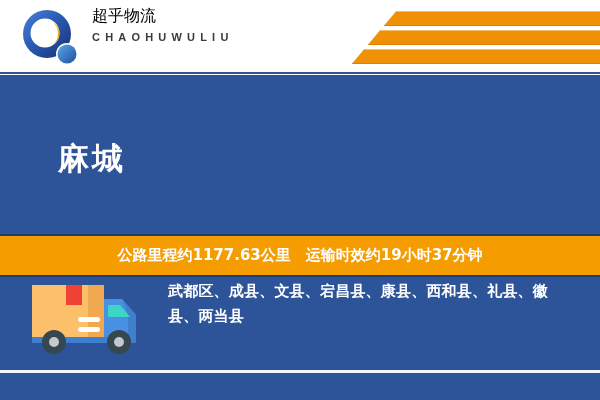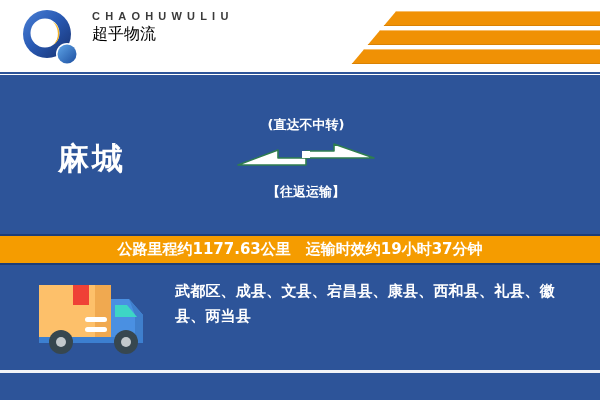--- a/index.html
+++ b/index.html
@@ -126,42 +126,42 @@
     line-height: 18px;
     margin-top: 4px;
     white-space: nowrap;
   }
 
   
   #info-bar {
     position: absolute;
     left: 0; top: 159px;
     width: 600px;
-    height: 31px;
+    height: 43px;
     background: #f59c00;
     border-top: 2px solid #1d3d77;
     border-bottom: 2px solid #1d3d77;
     box-sizing: border-box;
     display: flex;
     align-items: center;
     justify-content: center;
   }
   #info-bar-text {
     font-family: "DejaVu Sans", "Liberation Sans", sans-serif;
     font-size: 15px;
     font-weight: 700;
     color: #ffffff;
     letter-spacing: 0px;
     white-space: nowrap;
   }
 
   
   #coverage-row {
     position: absolute;
-    left: 7px; top: 198px;
+    left: 0; top: 198px;
     width: 476px;
     height: 92px;
   }
   #truck-icon {
     position: absolute;
     left: 26px; top: 6px;
     width: 128px; height: 78px;
   }
   #coverage-text {
     position: absolute;
@@ -210,51 +210,36 @@
         <circle cx="25" cy="25" r="24" fill="url(#gBig)"></circle>
         <circle cx="23" cy="24" r="14.5" fill="#ffffff"></circle>
         <path d="M30.5 12.5 a14.5 14.5 0 0 1 0 23.5 a11.5 13 0 0 0 0 -23.5 z" fill="url(#gMoon)"></path>
         <path d="M31 13 a14 14 0 0 1 1 22.6 c5.5 -6 5.3 -16.4 -1 -22.6 z" fill="url(#gMoon)"></path>
         <circle cx="45" cy="45" r="11" fill="#ffffff"></circle>
         <circle cx="45" cy="45" r="9.5" fill="url(#gSmall)"></circle>
       </svg>
     </div>
 
     <div id="brand-block">
+      <div>超乎物流</div>
       <div id="brand-en">CHAOHUWULIU</div>
-      <div>超乎物流</div>
     </div>
 
     <div class="stripe" id="stripe-1"></div>
     <div class="stripe" id="stripe-2"></div>
     <div class="stripe" id="stripe-3"></div>
 
     <div id="header-rule"></div>
   </div>
 
   <div id="body-panel">
 
     <div id="route-row">
       <div class="city" id="city-origin">麻城</div>
 
-      <div id="route-middle">
-        <div id="route-note-top">(直达不中转)</div>
-
-        <div id="route-arrow">
-          <svg width="140" height="40" viewBox="0 0 140 40">
-            <g stroke="#2f7d4f" stroke-width="1.6" stroke-linejoin="round" fill="#ffffff">
-              <polygon points="2,26 42,11 42,19 70,19 70,26"></polygon>
-              <polygon points="138,19 98,5 98,12 70,12 70,19"></polygon>
-              <rect x="66" y="12" width="8" height="7" fill="#ffffff" stroke="none"></rect>
-            </g>
-          </svg>
-        </div>
-
-        <div id="route-note-bottom">【往返运输】</div>
-      </div>
 
     </div>
 
     <div id="info-bar">
       <span id="info-bar-text">公路里程约1177.63公里　运输时效约19小时37分钟</span>
     </div>
 
     <div id="coverage-row">
 
       <div id="truck-icon">

